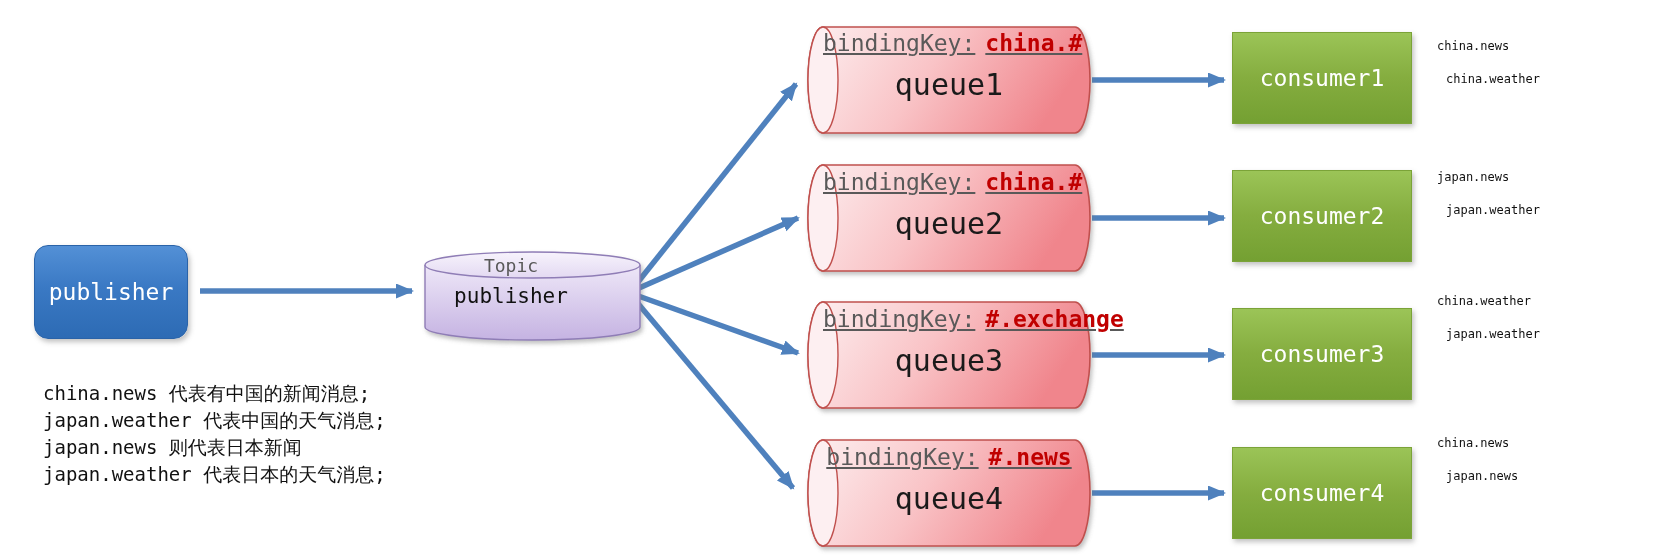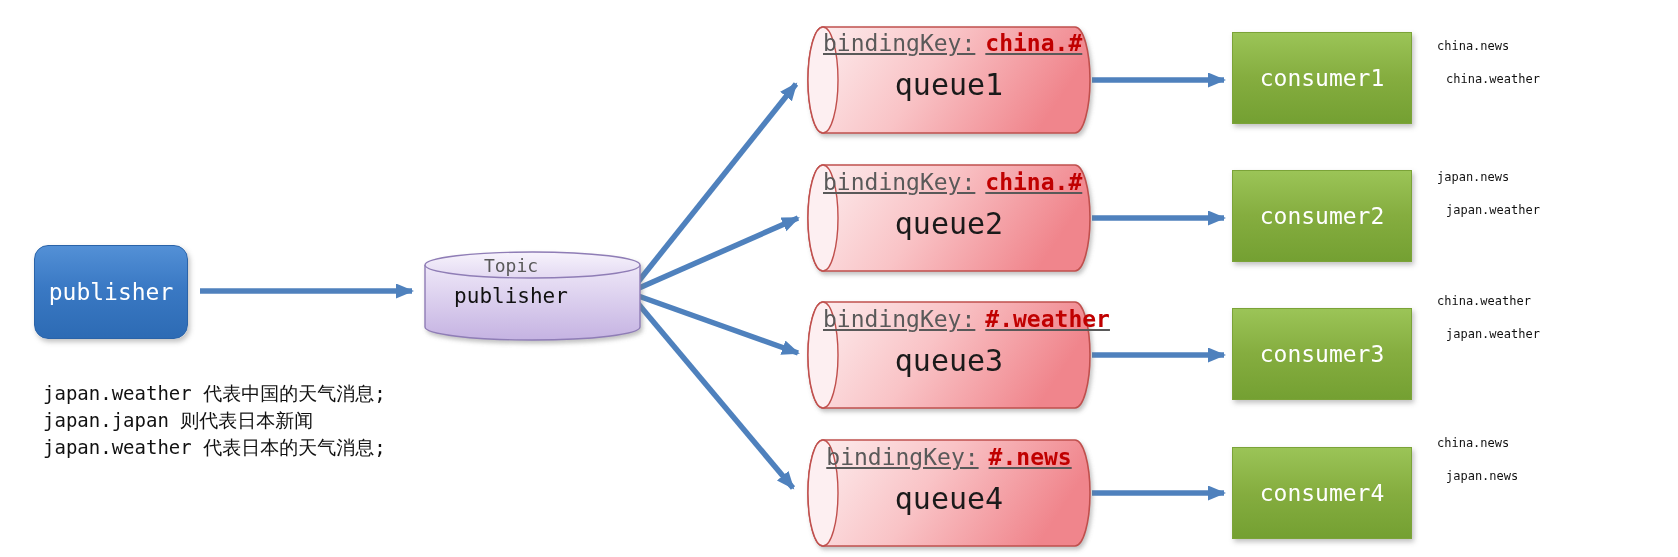--- a/index.html
+++ b/index.html
@@ -122,21 +122,21 @@
     <span class="bk-label">bindingKey:</span><span class="bk-value">china.#</span>
   </div>
   <div class="qtext qname" style="top:67px">queue1</div>
 
   <div class="qtext qbind" style="top:169px">
     <span class="bk-label">bindingKey:</span><span class="bk-value">china.#</span>
   </div>
   <div class="qtext qname" style="top:206px">queue2</div>
 
   <div class="qtext qbind" style="top:306px">
-    <span class="bk-label">bindingKey:</span><span class="bk-value">#.weather</span>
+    <span class="bk-label">bindingKey:</span><span class="bk-value">#.exchange</span>
   </div>
   <div class="qtext qname" style="top:343px">queue3</div>
 
   <div class="qtext qbind" style="top:444px">
     <span class="bk-label">bindingKey:</span><span class="bk-value">#.news</span>
   </div>
   <div class="qtext qname" style="top:481px">queue4</div>
 
   <div class="consumer" style="top:32px">
     <span>consumer1</span>
@@ -162,18 +162,19 @@
   <div class="route" style="top:286px">
     <div class="line">china.weather</div>
     <div class="line l2">japan.weather</div>
   </div>
   <div class="route" style="top:428px">
     <div class="line">china.news</div>
     <div class="line l2">japan.news</div>
   </div>
 
   <div class="notes">
+    <div>china.news 代表有中国的新闻消息;</div>
     <div>japan.weather 代表中国的天气消息;</div>
-    <div>japan.japan 则代表日本新闻</div>
+    <div>japan.news 则代表日本新闻</div>
     <div>japan.weather 代表日本的天气消息;</div>
   </div>
 
 </div>
 
 </body></html>

